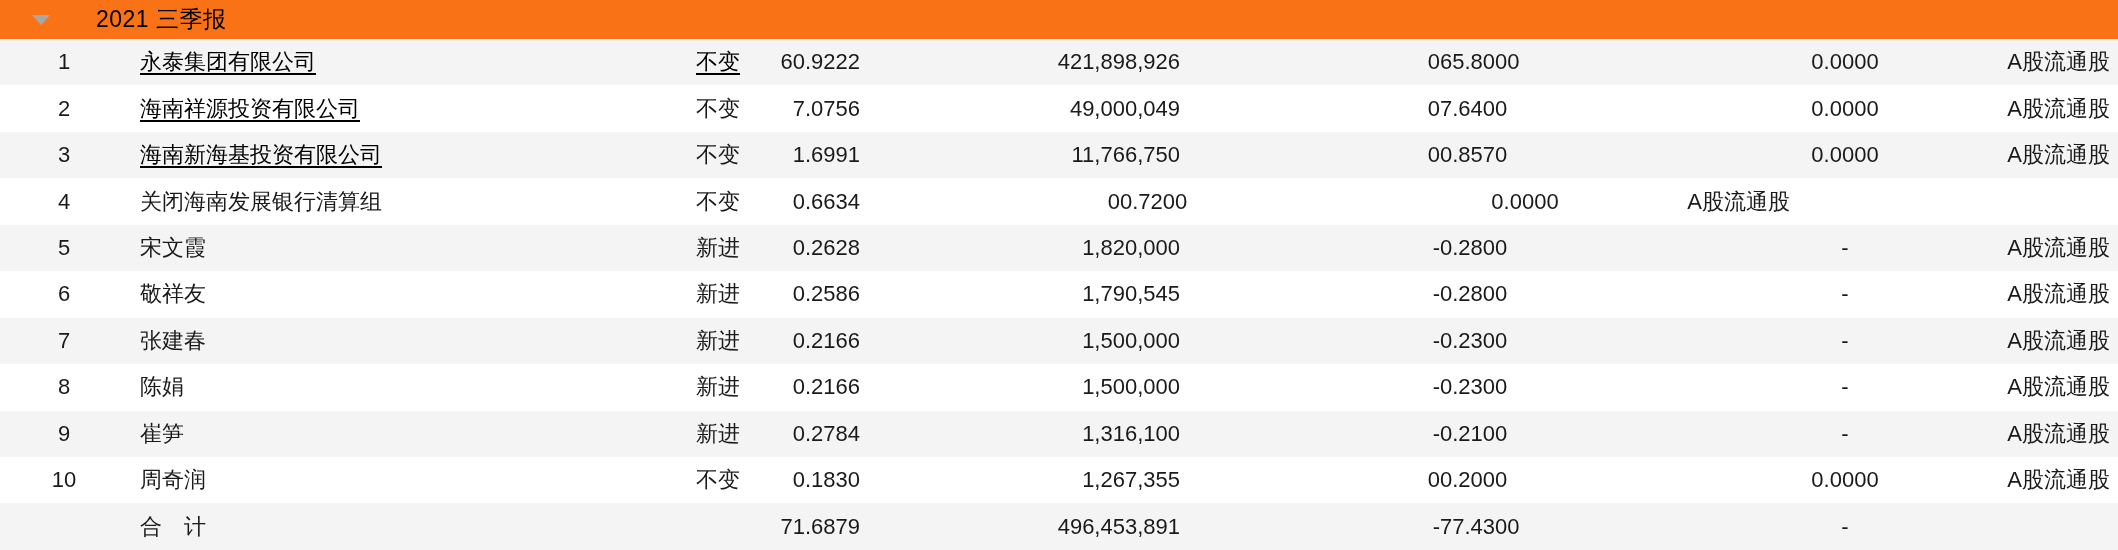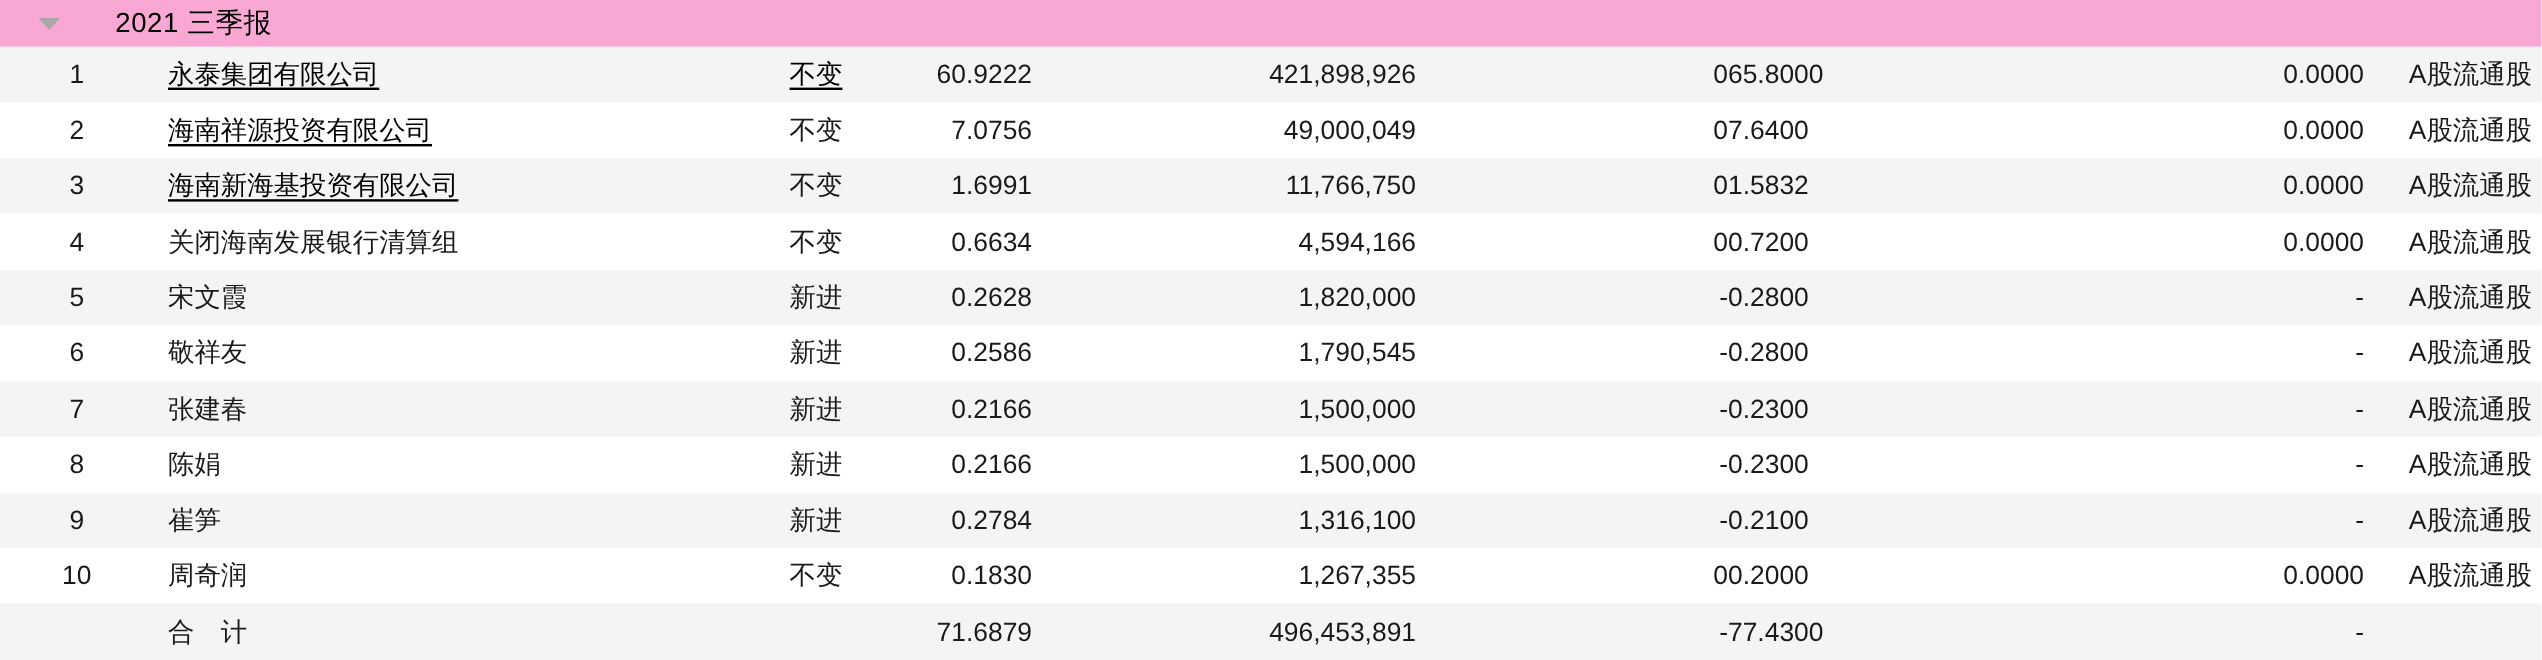--- a/index.html
+++ b/index.html
@@ -13,21 +13,21 @@
     color: #1a1a1a;
     font-size: 22px;
   }
   .wrap { width: 2118px; height: 550px; }
 
   
   .section-header {
     height: 39px;
     display: flex;
     align-items: center;
-    background: #f9a8d4;
+    background: #f97316;
   }
   .caret {
     width: 0; height: 0;
     margin-left: 32px;
     border-left: 9px solid transparent;
     border-right: 9px solid transparent;
     border-top: 10px solid #a8a8a8;
     cursor: pointer;
   }
   .section-title {
@@ -43,26 +43,26 @@
     display: flex;
     align-items: center;
     height: 46.45px;
     background: #ffffff;
   }
   .row.striped { background: #f4f4f4; }
 
   .cell { white-space: nowrap; overflow: hidden; box-sizing: border-box; }
   .c-rank   { width: 128px; text-align: center; }
   .c-name   { width: 462px; text-align: left;  padding-left: 12px; }
-  .c-change { width: 150px; text-align: center;  padding-left: 30px; font-family: Liberation Serif, serif; }
+  .c-change { width: 150px; text-align: right;  padding-left: 30px; font-family: Liberation Serif, serif; }
   .c-pct    { width: 120px; text-align: right; }
   .c-shares { width: 320px; text-align: right; }
   .c-schg   { width: 260px; text-align: right; }
   .c-price  { width: 280px; text-align: left; }
-  .c-pchg   { width: 250px; text-align: right; }
+  .c-pchg   { width: 250px; text-align: center; }
   .c-type   { width: 148px; text-align: right; padding-right: 8px; }
 
   a.link {
     color: #000000;
     text-decoration: underline;
     text-underline-offset: 4px;
     cursor: pointer;
   }
 </style>
 </head>
@@ -98,30 +98,29 @@
         <div class="cell c-pchg">0.0000</div>
         <div class="cell c-type">A股流通股</div>
       </div>
       <div class="row striped">
         <div class="cell c-rank">3</div>
         <div class="cell c-name"><a class="link">海南新海基投资有限公司</a></div>
         <div class="cell c-change">不变</div>
         <div class="cell c-pct">1.6991</div>
         <div class="cell c-shares">11,766,750</div>
         <div class="cell c-schg">0</div>
-        <div class="cell c-price">1.5832</div>
+        <div class="cell c-price">0.8570</div>
         <div class="cell c-pchg">0.0000</div>
         <div class="cell c-type">A股流通股</div>
       </div>
       <div class="row">
         <div class="cell c-rank">4</div>
         <div class="cell c-name">关闭海南发展银行清算组</div>
         <div class="cell c-change">不变</div>
         <div class="cell c-pct">0.6634</div>
-        <div class="cell c-shares">4,594,166</div>
         <div class="cell c-schg">0</div>
         <div class="cell c-price">0.7200</div>
         <div class="cell c-pchg">0.0000</div>
         <div class="cell c-type">A股流通股</div>
       </div>
       <div class="row striped">
         <div class="cell c-rank">5</div>
         <div class="cell c-name">宋文霞</div>
         <div class="cell c-change">新进</div>
         <div class="cell c-pct">0.2628</div>

